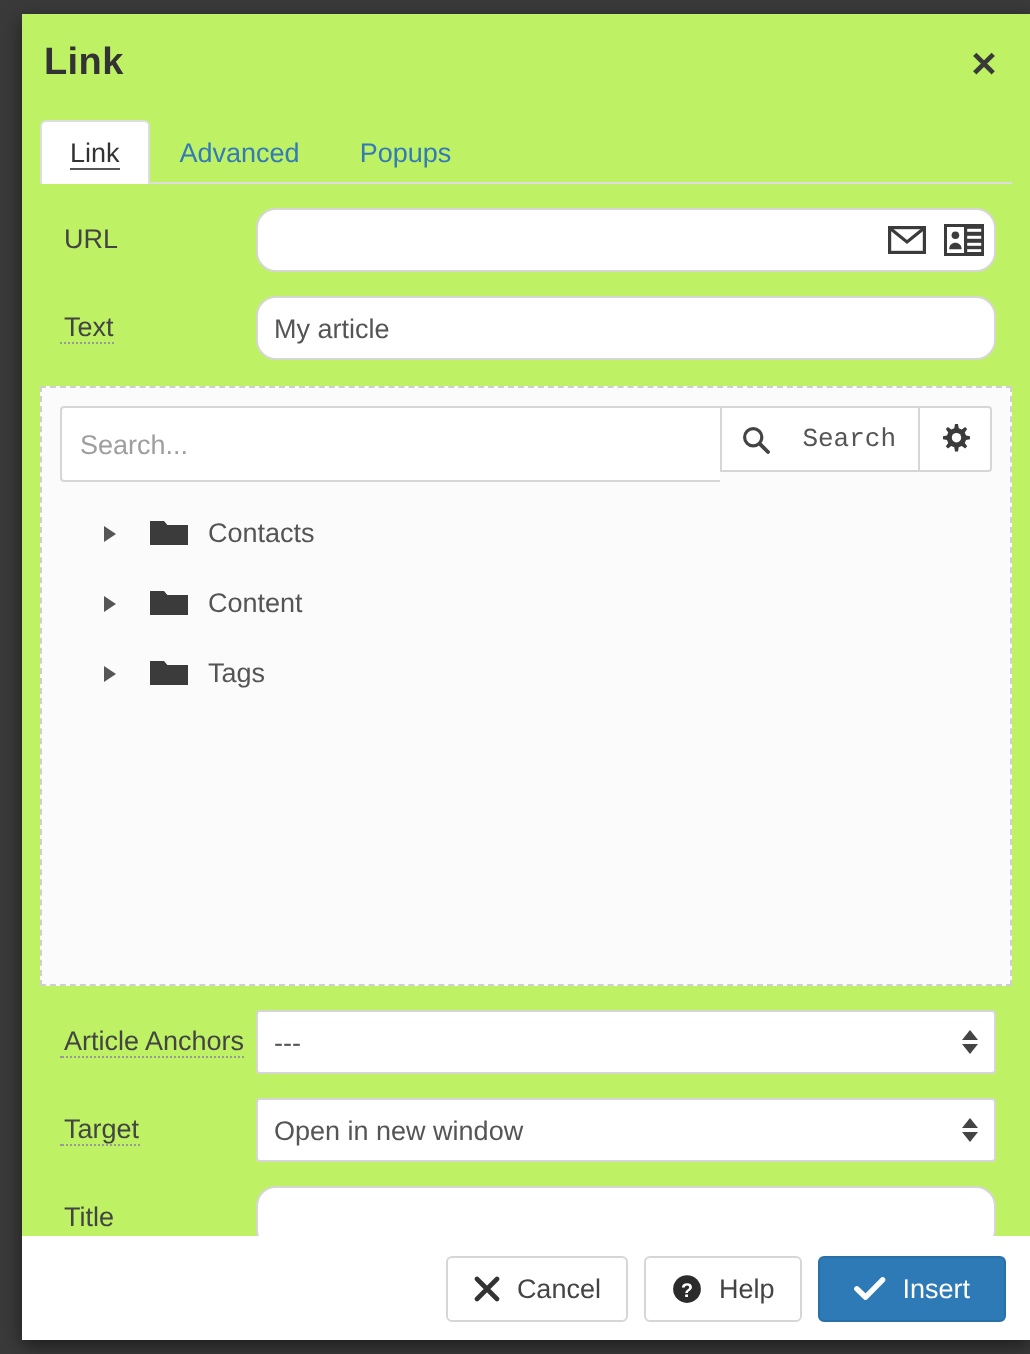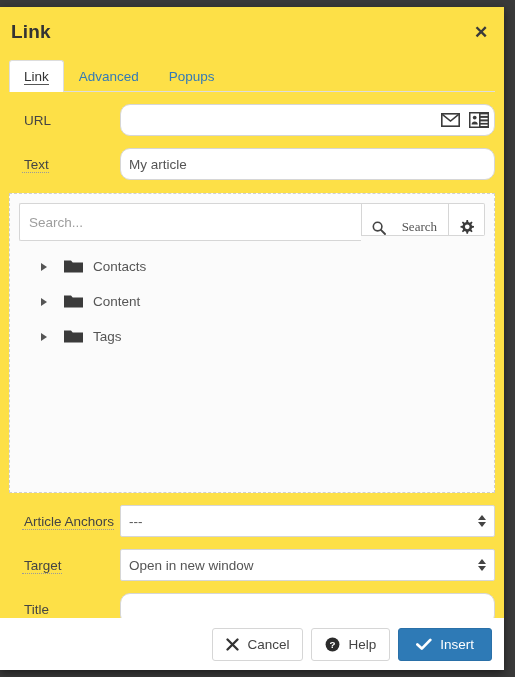--- a/index.html
+++ b/index.html
@@ -9,23 +9,23 @@
     background: #2f2f2f;
     font-family: "Liberation Sans", sans-serif;
     overflow: hidden;
   }
   .backdrop {
     position: absolute; inset: 0;
     background: #3a3a3a;
   }
   .modal {
     position: absolute;
-    left: 0; top: 7px;
+    left: 11px; top: 7px;
     width: 504px; height: 663px;
-    background: #fde047;
+    background: #bef264;
     box-shadow: 0 3px 9px rgba(0,0,0,.5);
     overflow: hidden;
   }
   
   .modal-header {
     position: relative;
     height: 53px;
     padding: 14px 15px 0 11px;
   }
   .modal-title {
@@ -70,21 +70,21 @@
   }
   .tab.active {
     color: #333;
     background: #fff;
     border-color: #ddd;
     border-bottom-color: #fff;
     border-radius: 3px 3px 0 0;
   }
   .tab.active .tab-label { border-bottom: 1px solid #555; }
   
-  .body { padding: 0 9px; margin-left: 11px; }
+  .body { padding: 0 17px; }
   .form-row {
     display: flex;
     align-items: center;
     margin-top: 12px;
   }
   .form-label {
     width: 100px;
     flex: 0 0 100px;
     font-size: 13.5px;
     color: #444;
@@ -183,24 +183,24 @@
   }
   .search-input::placeholder { color: #9e9e9e; }
   .btn-flat {
     height: 33px;
     border: 1px solid #d6d6d6;
     background: #fff;
     font-size: 13px;
     color: #555;
     cursor: pointer;
     display: flex;
-    align-items: flex-end;
+    align-items: center;
     justify-content: center;
     gap: 16px;
-    font-family: Liberation Serif, serif;
+    font-family: Liberation Mono, monospace;
   }
   .btn-search { padding: 0 11px 0 10px; }
   .btn-gear { padding: 0 10px; border-left: none; border-radius: 0 2px 2px 0; }
   
   .tree { margin-top: 8px; }
   .tree-item {
     display: flex;
     align-items: center;
     height: 35px;
     padding-left: 22px;

